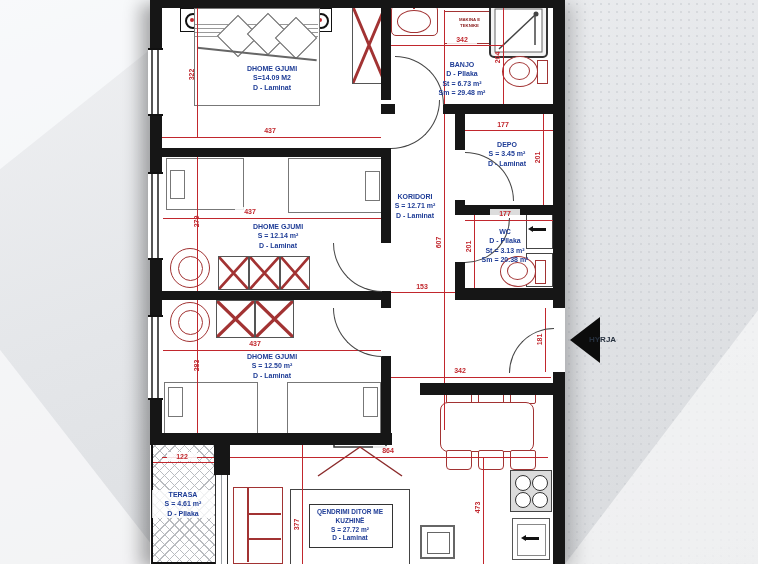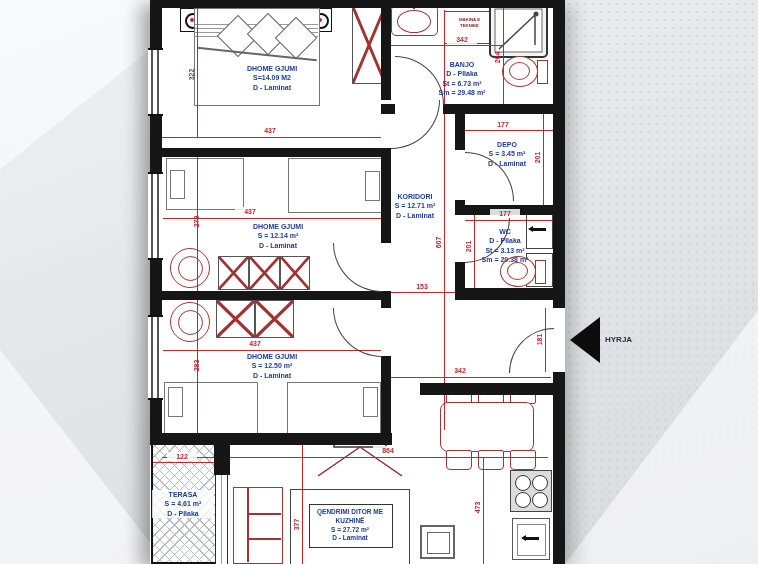--- a/index.html
+++ b/index.html
@@ -321,15 +321,15 @@
   <i class="dlabv" style="left:427px;top:238px;">607</i>
   <i class="dlab" style="left:407px;top:282px;">153</i>
   <i class="dlab" style="left:445px;top:366px;">342</i>
   <i class="dlabv" style="left:528px;top:335px;">181</i>
   <i class="dlab" style="left:373px;top:446px;">864</i>
   <i class="dlabv" style="left:466px;top:503px;">473</i>
   <i class="dlabv" style="left:285px;top:520px;">377</i>
   <i class="dlab" style="left:167px;top:452px;">122</i>
 
   <i class="abs" style="left:570px;top:317px;width:0;height:0;border-top:23px solid transparent;border-bottom:23px solid transparent;border-right:30px solid #0c0c0c;"></i>
-  <span class="abs" style="left:605px;top:335px;color:#27313f;font-size:8px;font-weight:bold;">HYRJA</span>
+  <span class="abs" style="left:589px;top:335px;color:#27313f;font-size:8px;font-weight:bold;">HYRJA</span>
 
 </div>
 
 </body></html>

